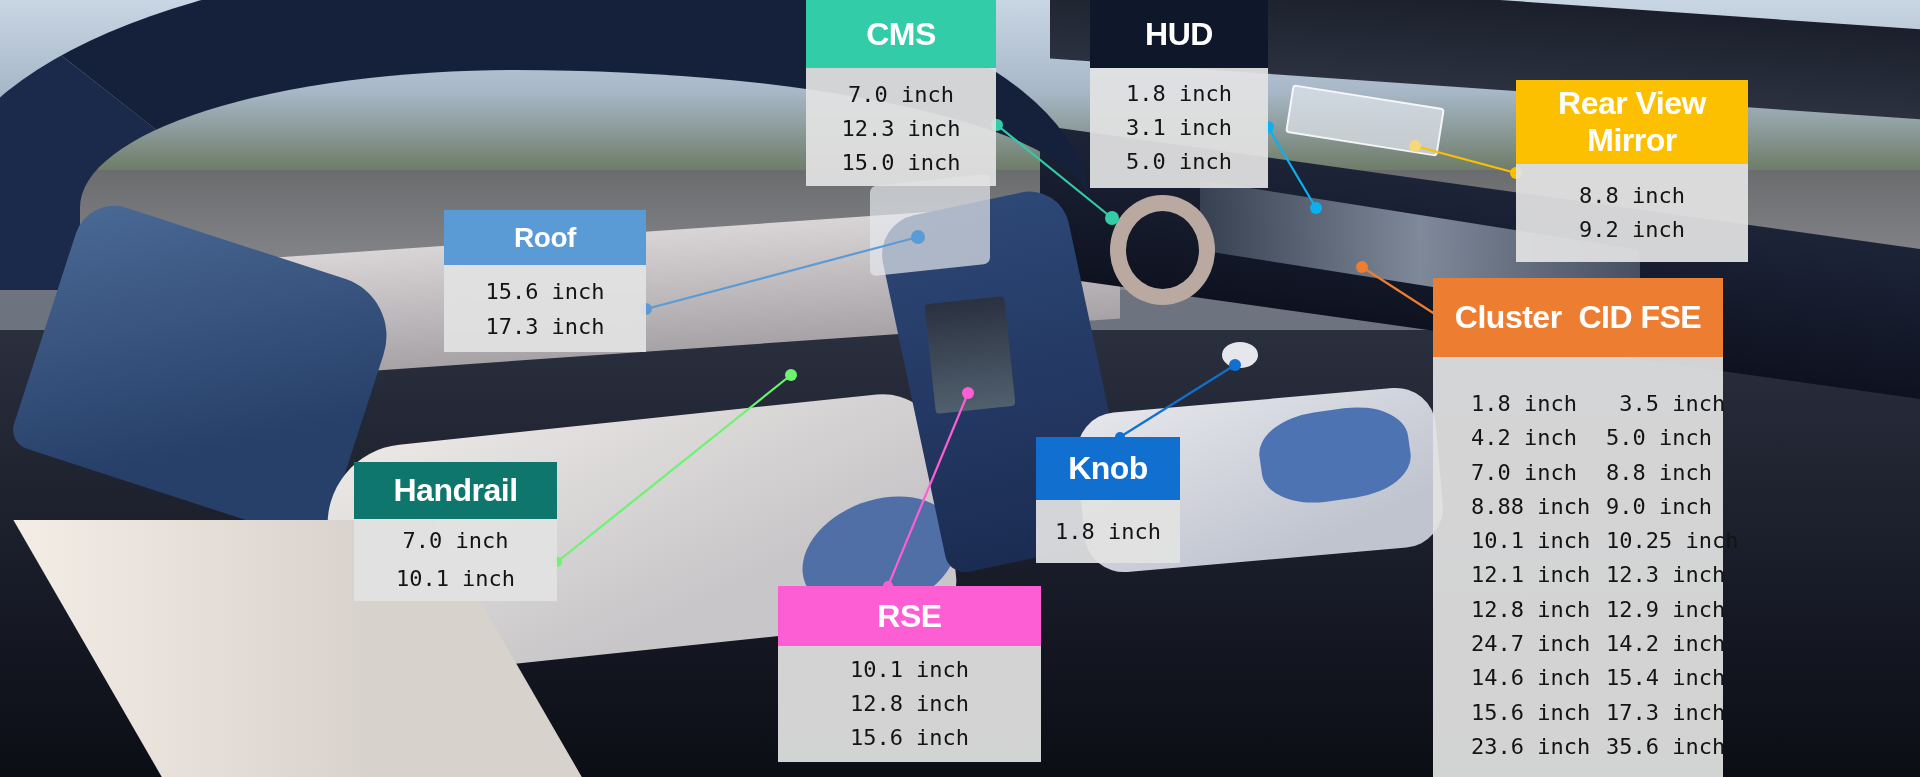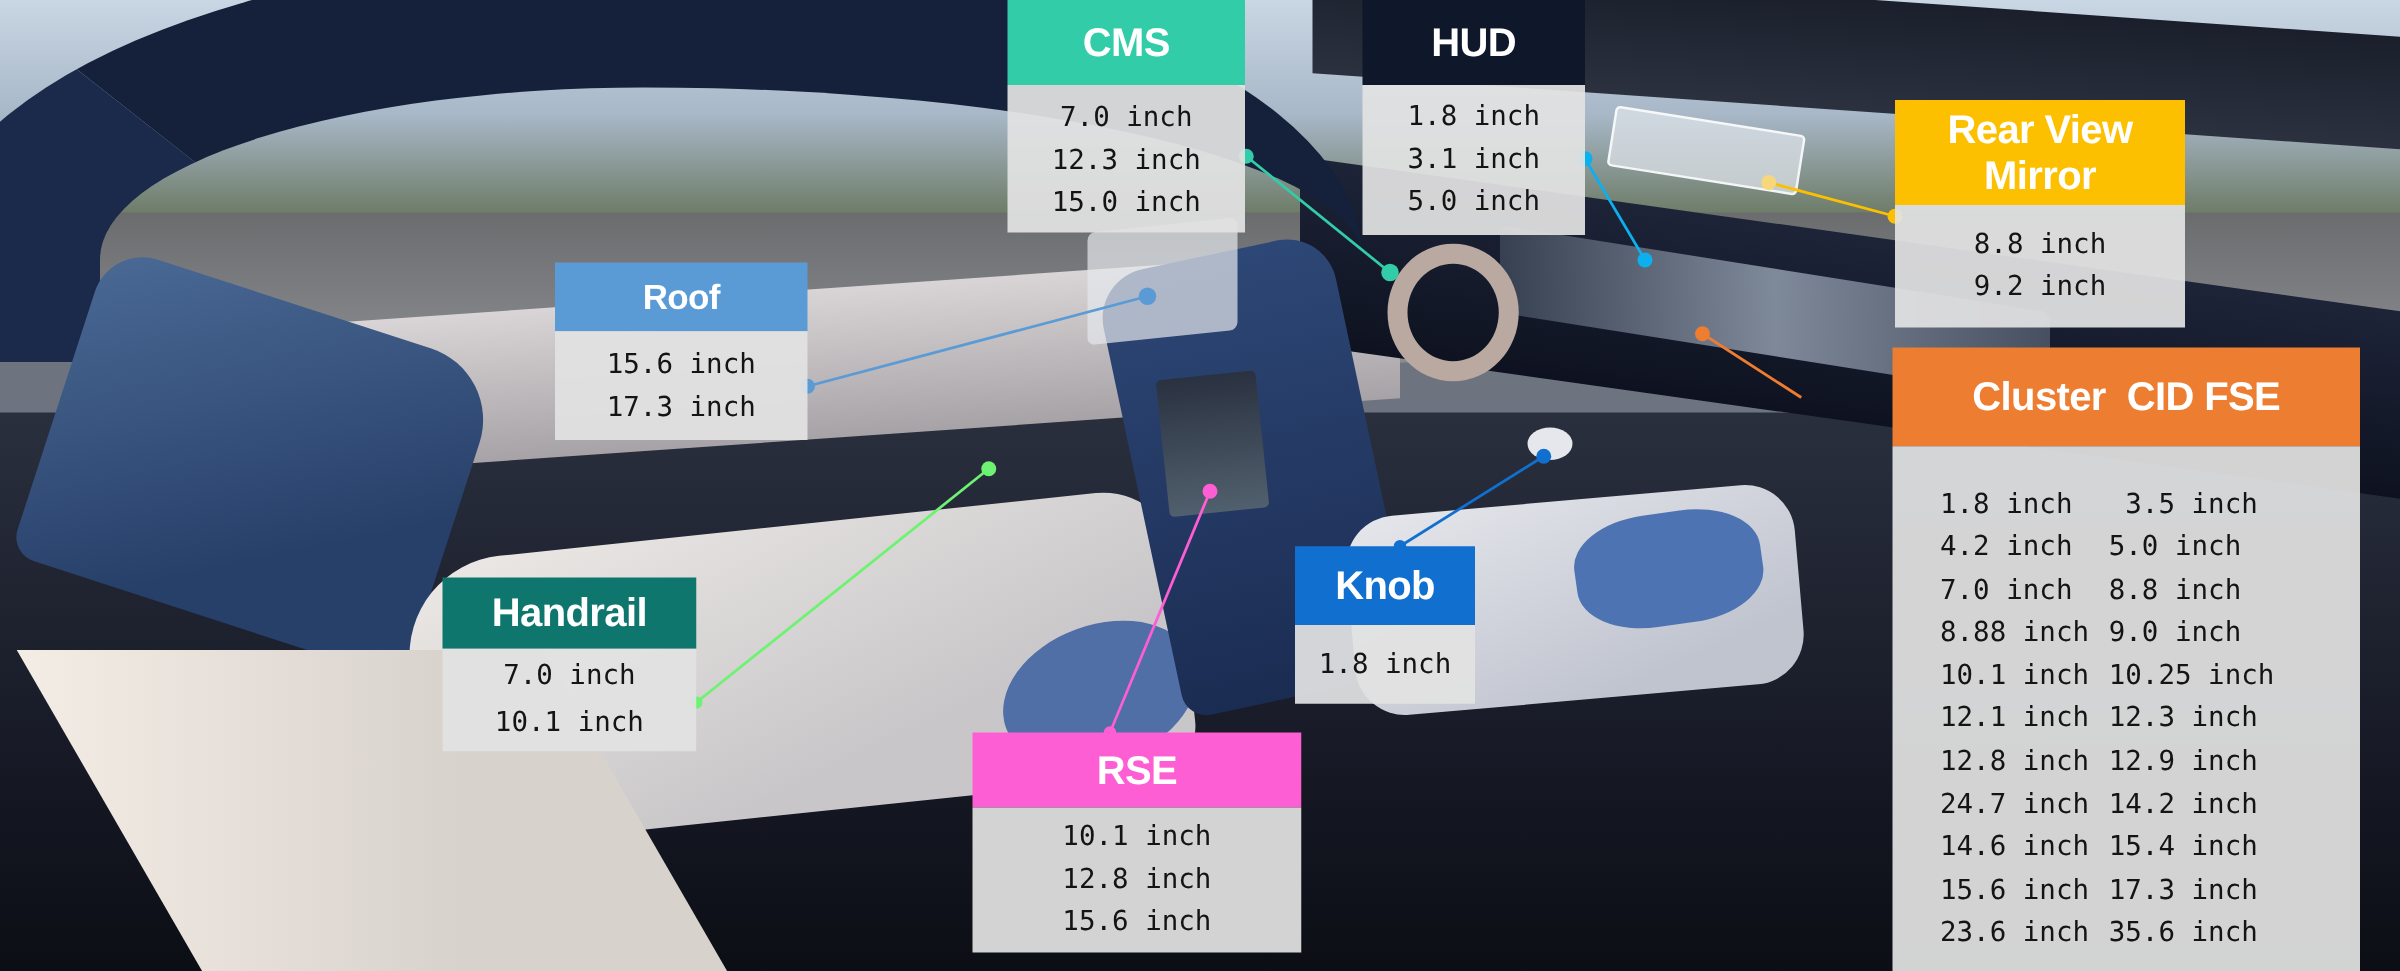--- a/index.html
+++ b/index.html
@@ -147,21 +147,21 @@
 
   #knob { left: 1036px; top: 437px; width: 144px; }
   #knob .head { height: 63px; font-size: 32px; }
   #knob .body { height: 63px; font-size: 22px; }
 
   #rse { left: 778px; top: 586px; width: 263px; }
   #rse .head { height: 60px; font-size: 32px; }
   #rse .body { height: 116px; font-size: 22px; }
   #rse .body span { line-height: 34px; }
 
-  #cluster { left: 1514px; top: 278px; width: 374px; }
+  #cluster { left: 1433px; top: 278px; width: 290px; }
   #cluster .head { height: 79px; font-size: 32px; }
   #cluster .body { height: 420px; font-size: 22px; justify-content: flex-start; padding-top: 30px; box-sizing: border-box; }
   #cluster .grid {
     display: grid; grid-template-columns: 135px 170px; column-gap: 0;
     padding-left: 38px; text-align: left;
   }
   #cluster .grid span { line-height: 34.3px; white-space: pre; }
 </style>
 </head>
 <body>

